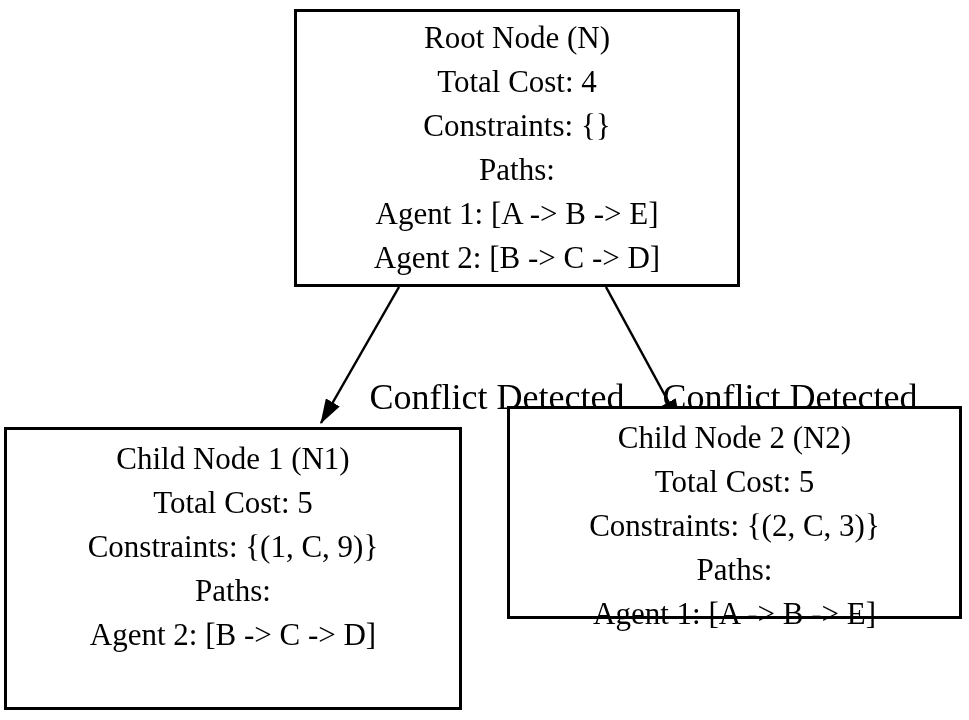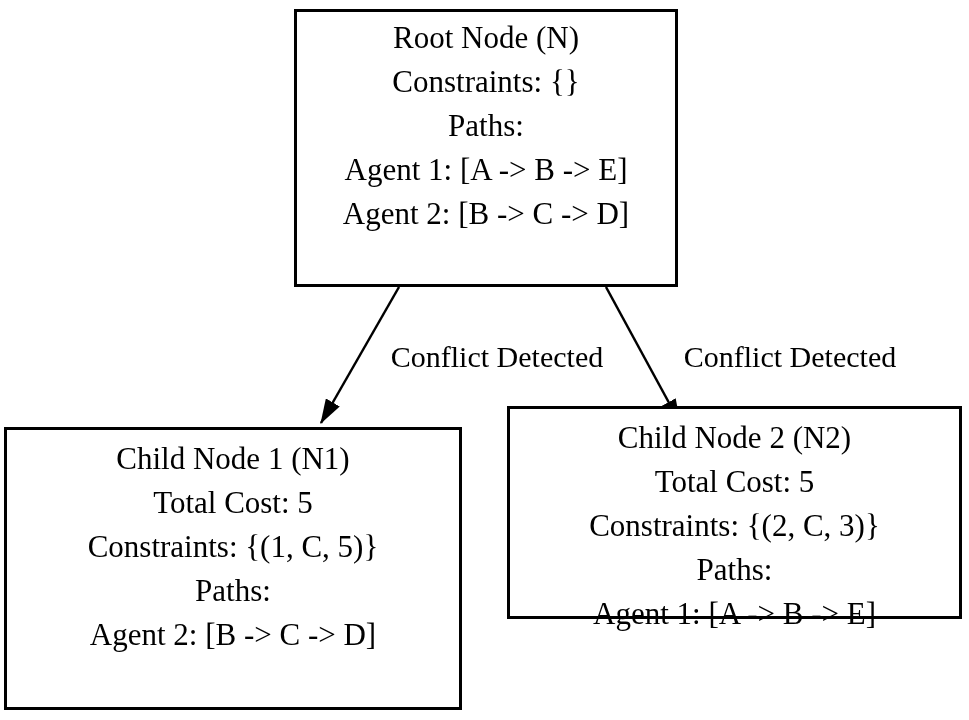--- a/index.html
+++ b/index.html
@@ -26,28 +26,29 @@
   .node {
     position: absolute;
     box-sizing: border-box;
     background: #ffffff;
     border: 3px solid #000000;
     text-align: center;
     font-size: 31px;
     line-height: 44px;
     white-space: nowrap;
   }
-  .node-root   { left: 294px; top: 9px;   width: 384px; height: 278px; padding-top: 4px; }
+  .node-root   { left: 294px; top: 9px;   width: 446px; height: 278px; padding-top: 4px; }
   .node-child1 { left: 4px;   top: 427px; width: 458px; height: 283px; padding-top: 7px; }
   .node-child2 { left: 507px; top: 406px; width: 455px; height: 213px; padding-top: 7px; }
   .edge-label {
     position: absolute;
     transform: translate(-50%, -50%);
-    font-size: 30px;
+    font-size: 36px;
     white-space: nowrap;
+    margin-top: 40px;
   }
   .edge-label-left  { left: 497px; top: 357px; }
   .edge-label-right { left: 790px; top: 357px; }
 </style>
 </head>
 <body>
 
 <div class="canvas">
 
   <svg class="edges-layer" width="969" height="720" viewBox="0 0 969 720" xmlns="http://www.w3.org/2000/svg">
@@ -55,30 +56,31 @@
       <marker id="arrowhead" viewBox="0 0 10 6.4" refX="9.5" refY="3.2" markerWidth="10" markerHeight="6.4" orient="auto">
         <path d="M0,0 L10,3.2 L0,6.4 Z" fill="#000000"></path>
       </marker>
     </defs>
     <line x1="399" y1="287" x2="321" y2="423" stroke-width="2.5" marker-end="url(#arrowhead)" stroke="#000000"></line>
     <line x1="606" y1="287" x2="680" y2="423" stroke-width="2.5" marker-end="url(#arrowhead)" stroke="#000000"></line>
   </svg>
 
   <div class="node node-root">
     <div>Root Node (N)</div>
+    <div>Total Cost: 4</div>
     <div>Constraints: {}</div>
     <div>Paths:</div>
     <div>Agent 1: [A -&gt; B -&gt; E]</div>
     <div>Agent 2: [B -&gt; C -&gt; D]</div>
   </div>
 
   <div class="node node-child1">
     <div>Child Node 1 (N1)</div>
     <div>Total Cost: 5</div>
-    <div>Constraints: {(1, C, 5)}</div>
+    <div>Constraints: {(1, C, 9)}</div>
     <div>Paths:</div>
     <div>Agent 2: [B -&gt; C -&gt; D]</div>
   </div>
 
   <div class="node node-child2">
     <div>Child Node 2 (N2)</div>
     <div>Total Cost: 5</div>
     <div>Constraints: {(2, C, 3)}</div>
     <div>Paths:</div>
     <div>Agent 1: [A -&gt; B -&gt; E]</div>

